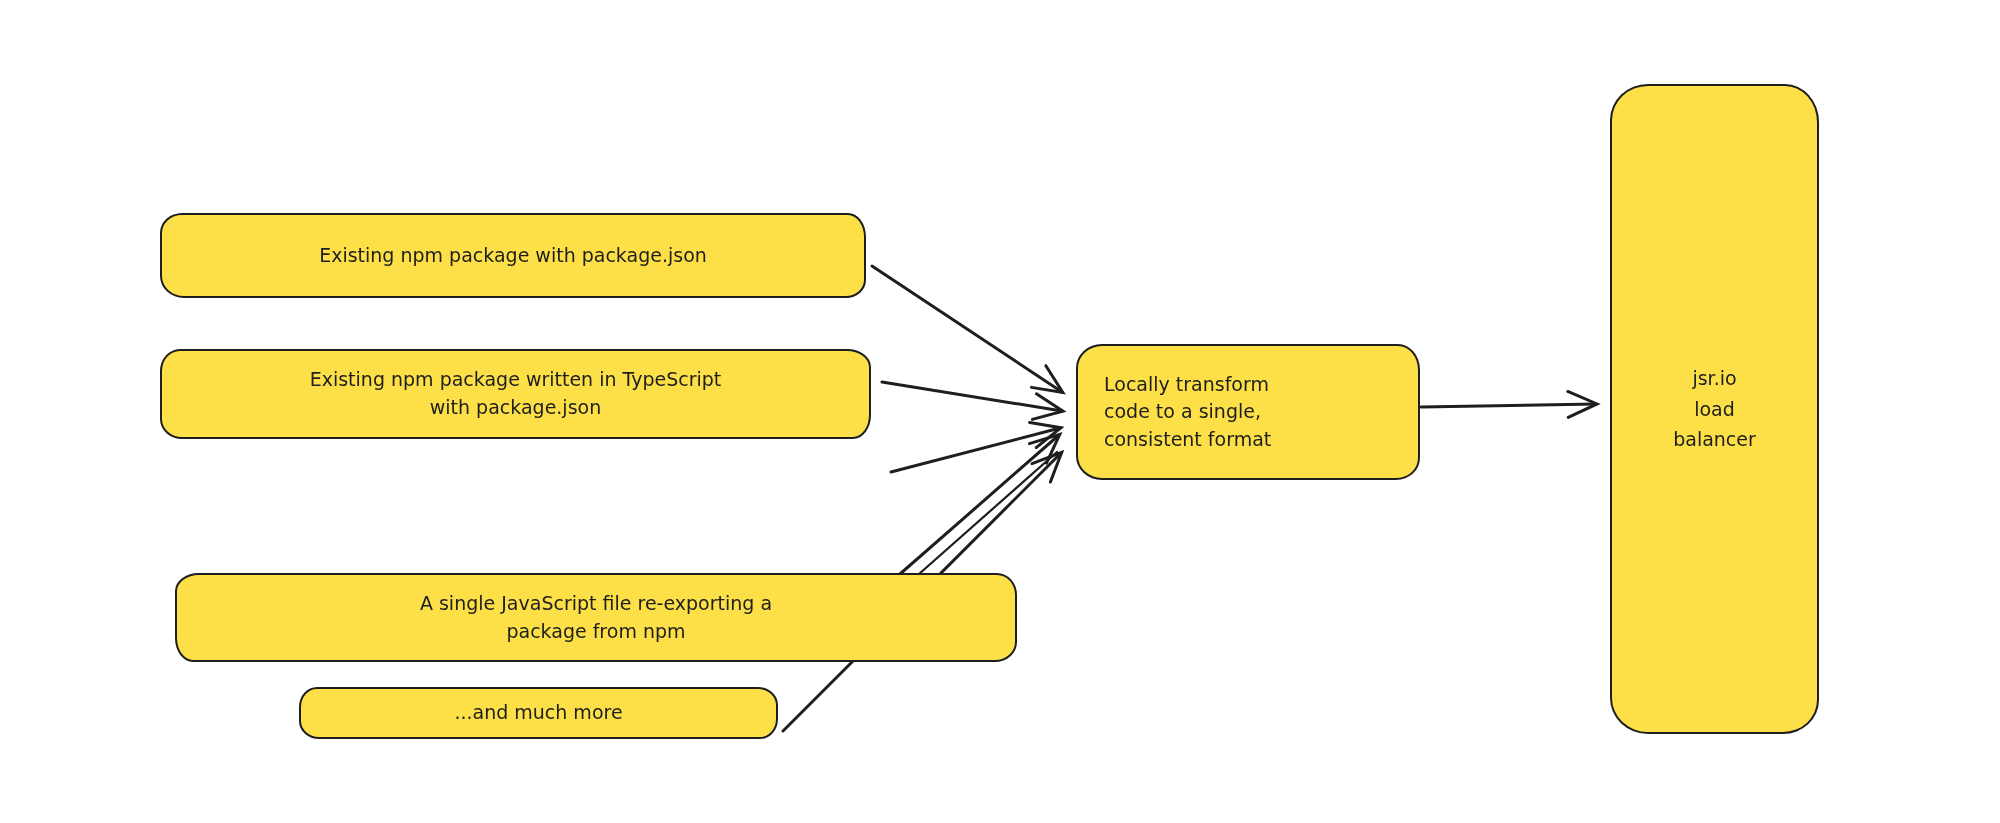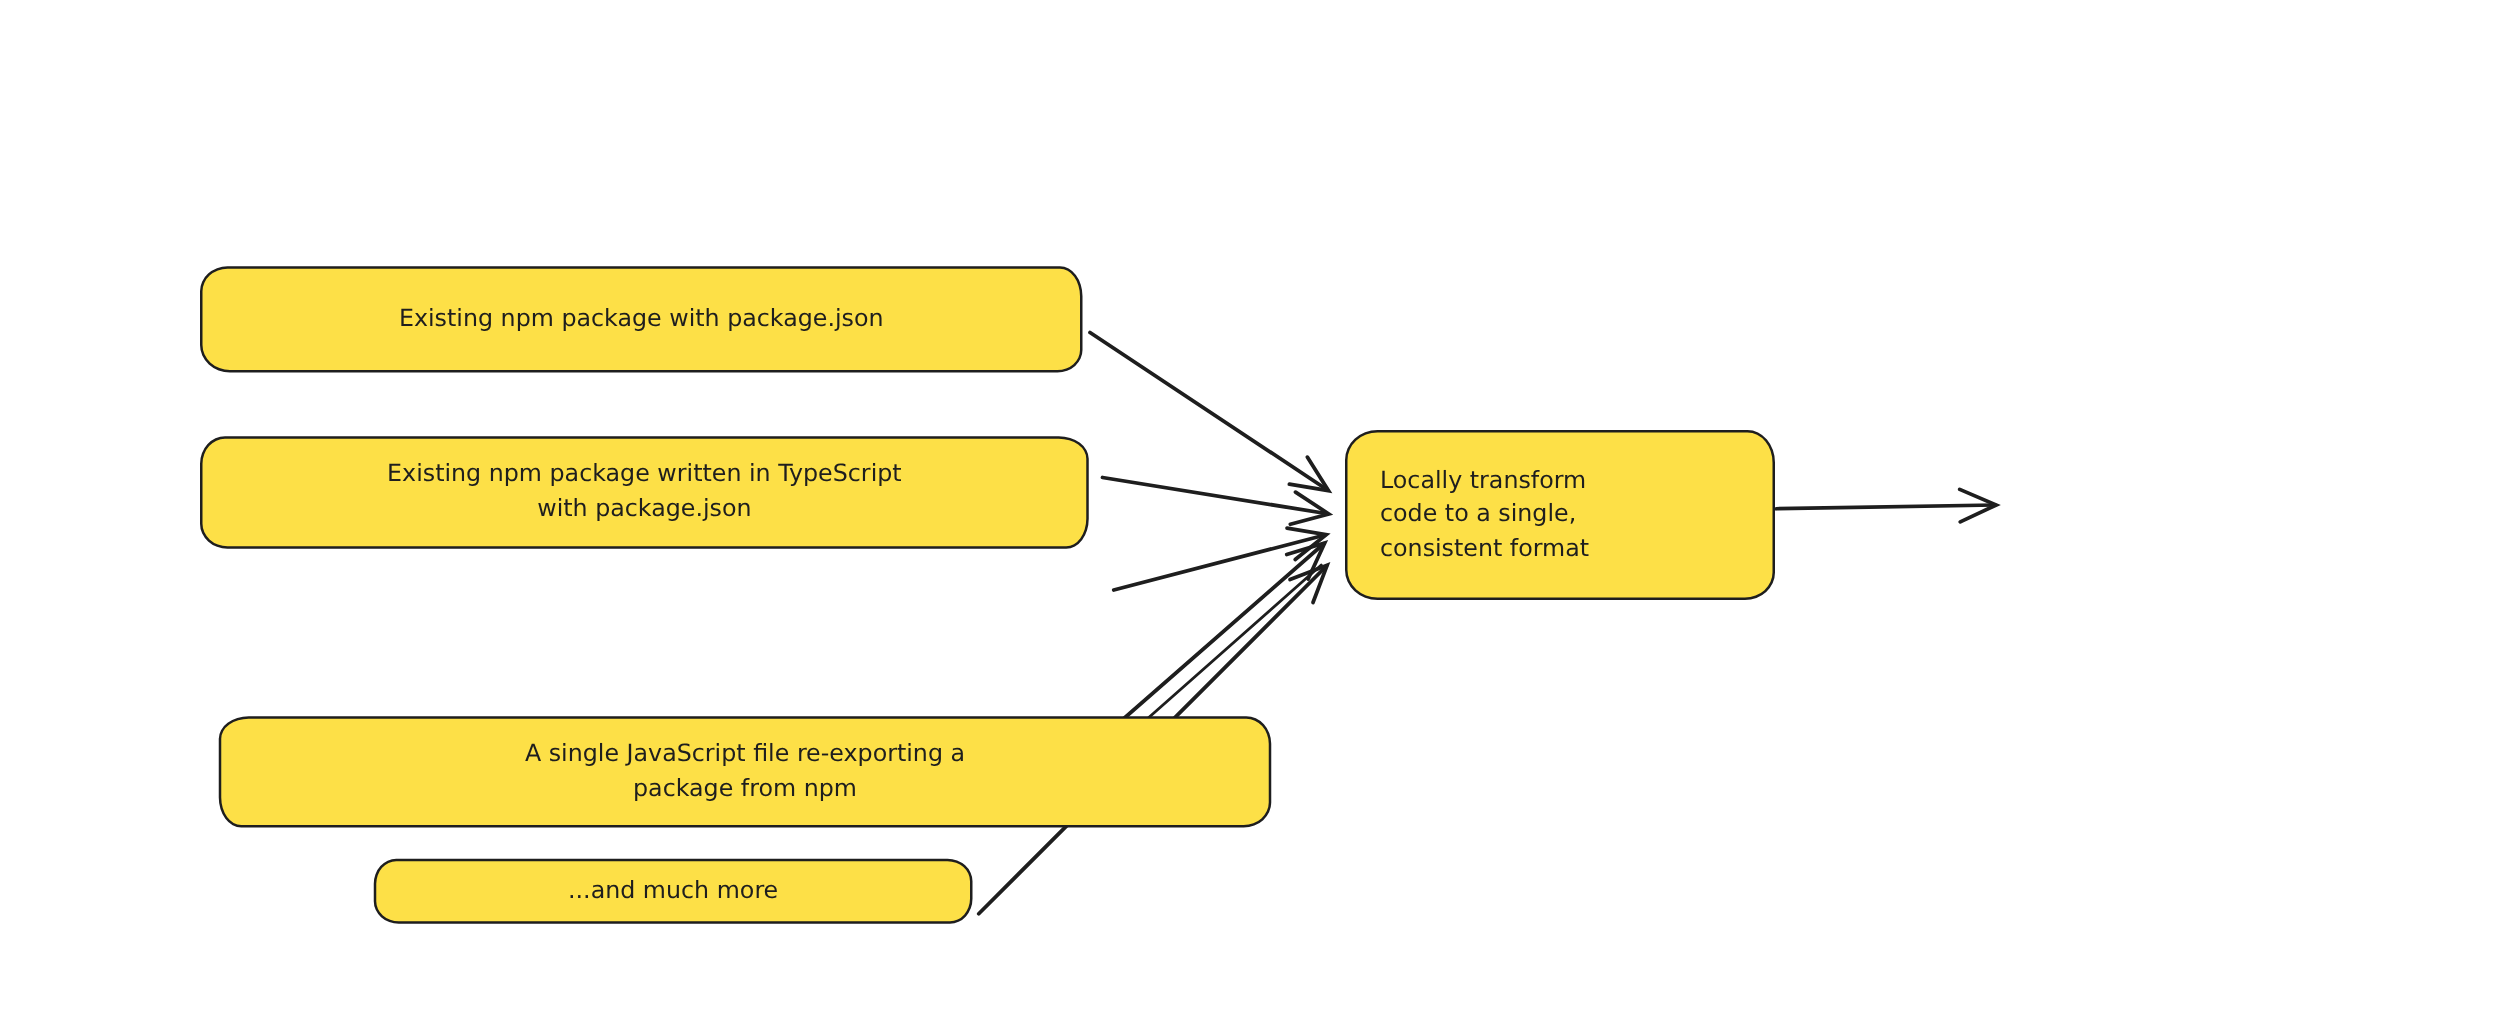--- a/index.html
+++ b/index.html
@@ -106,14 +106,19 @@
   <div class="node s5">
     <span class="node-label">...and much more</span>
   </div>
 
   <div class="node transform-node">
     <span class="node-label">Locally transform
 code to a single,
 consistent format</span>
   </div>
 
+  <div class="node target-node">
+    <span class="node-label">jsr.io
+load
+balancer</span>
+  </div>
 
 </div>
 
 </body></html>

